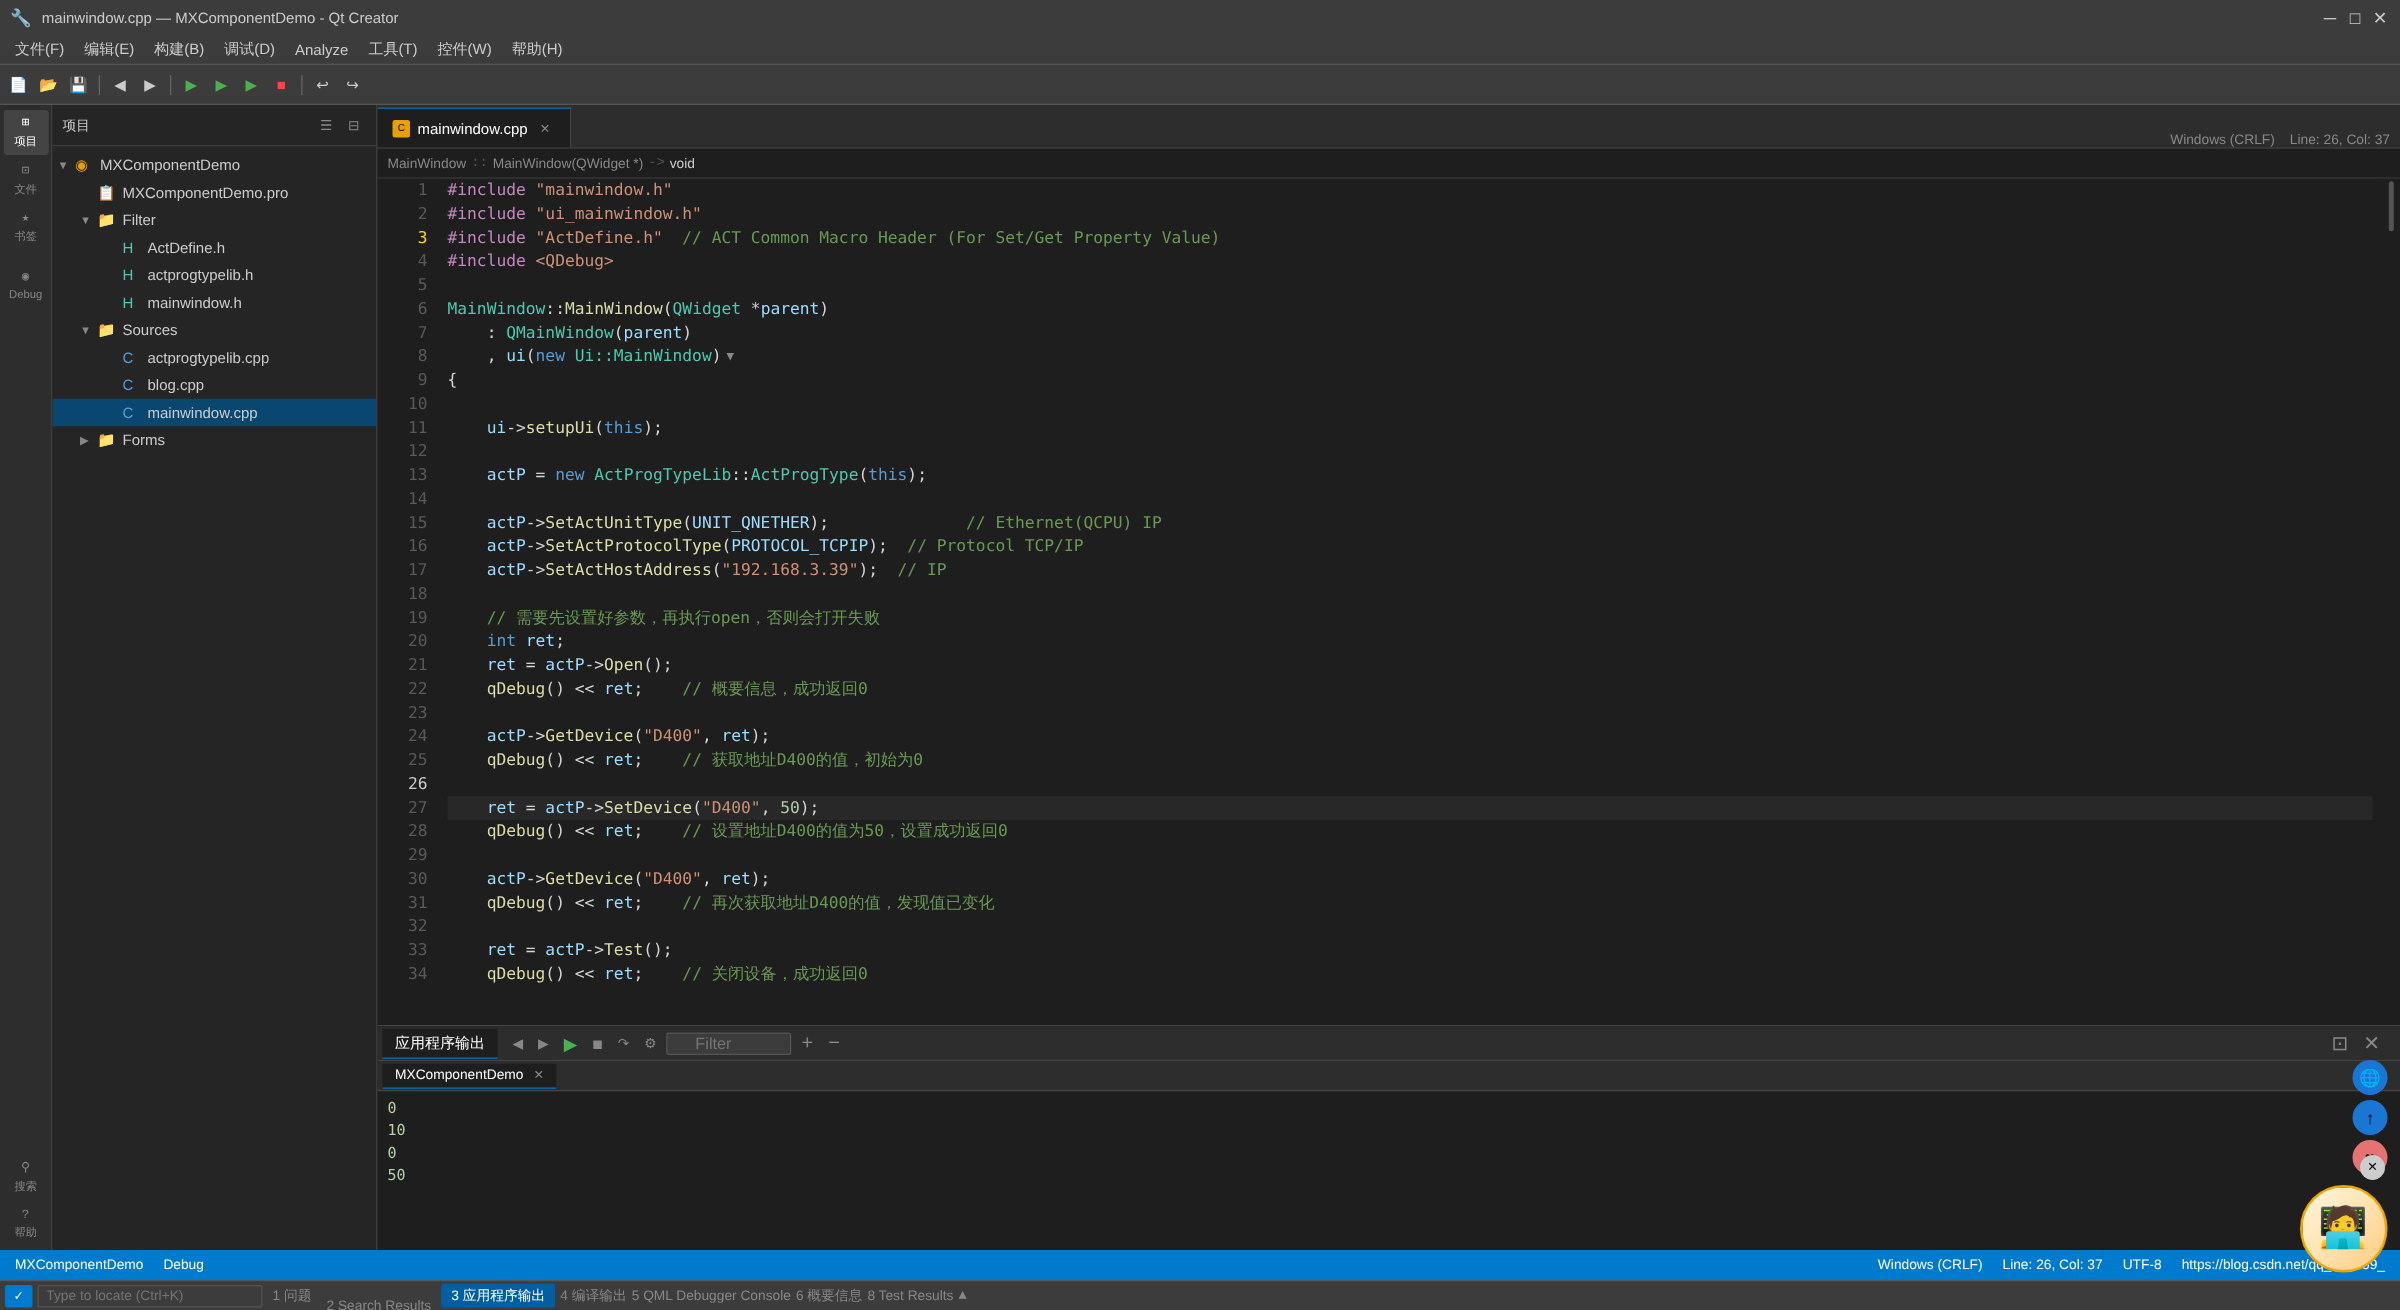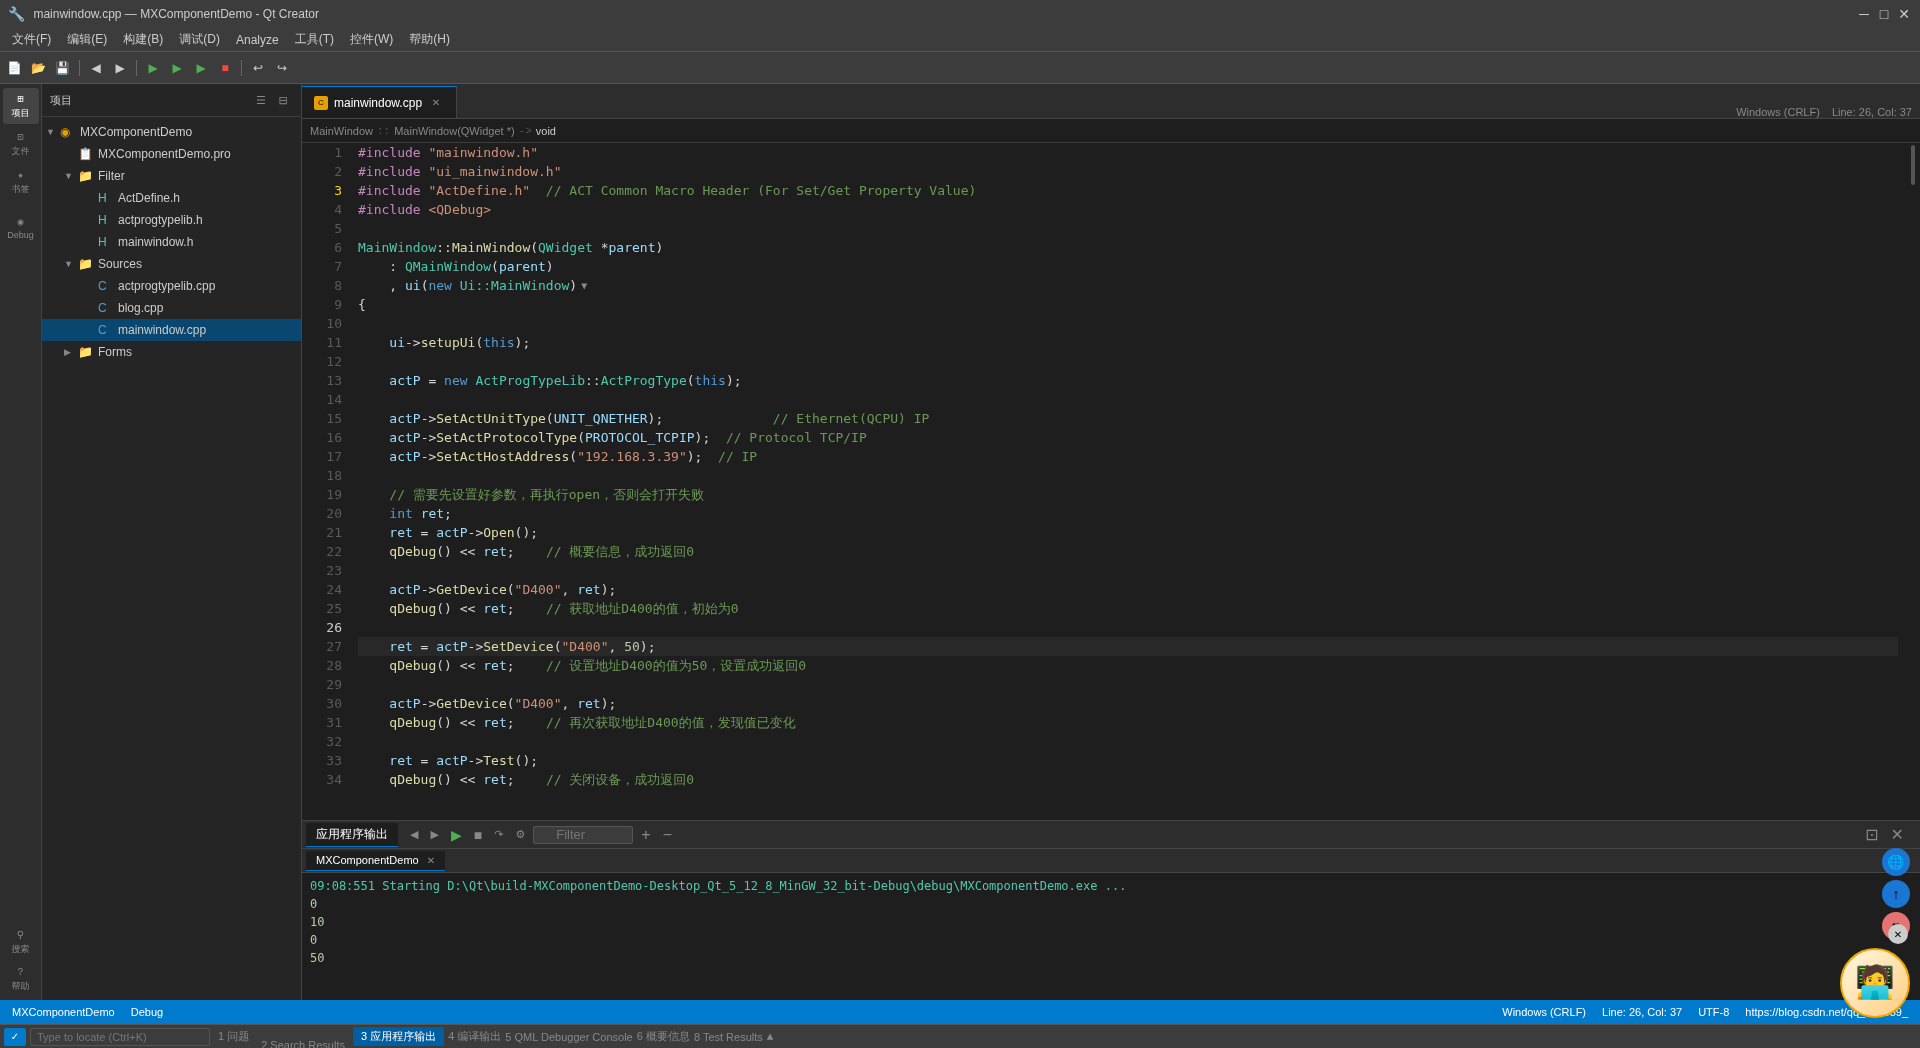--- a/index.html
+++ b/index.html
@@ -377,21 +377,20 @@
         </div>
       </div>
 
       <div style="height:24px;background:#2d2d2d;display:flex;align-items:center;padding:0 4px;border-bottom:1px solid #444;flex-shrink:0;">
         <div class="bottom-tab active" style="font-size:11px;height:20px;">
           <span>MXComponentDemo</span>
           <span style="margin-left:4px;font-size:10px;color:#888;">✕</span>
         </div>
       </div>
       <div class="bottom-content">
-        <div class="console-output">09:08:551 Starting D:\Qt\build-MXComponentDemo-Desktop_Qt_5_12_8_MinGW_32_bit-Debug\debug\MXComponentDemo.exe ...</div>
         <div class="console-num">0</div>
         <div class="console-num">10</div>
         <div class="console-num">0</div>
         <div class="console-num">50</div>
       </div>
     </div>
   </div>
 </div>
 
 <div class="status-bar">

